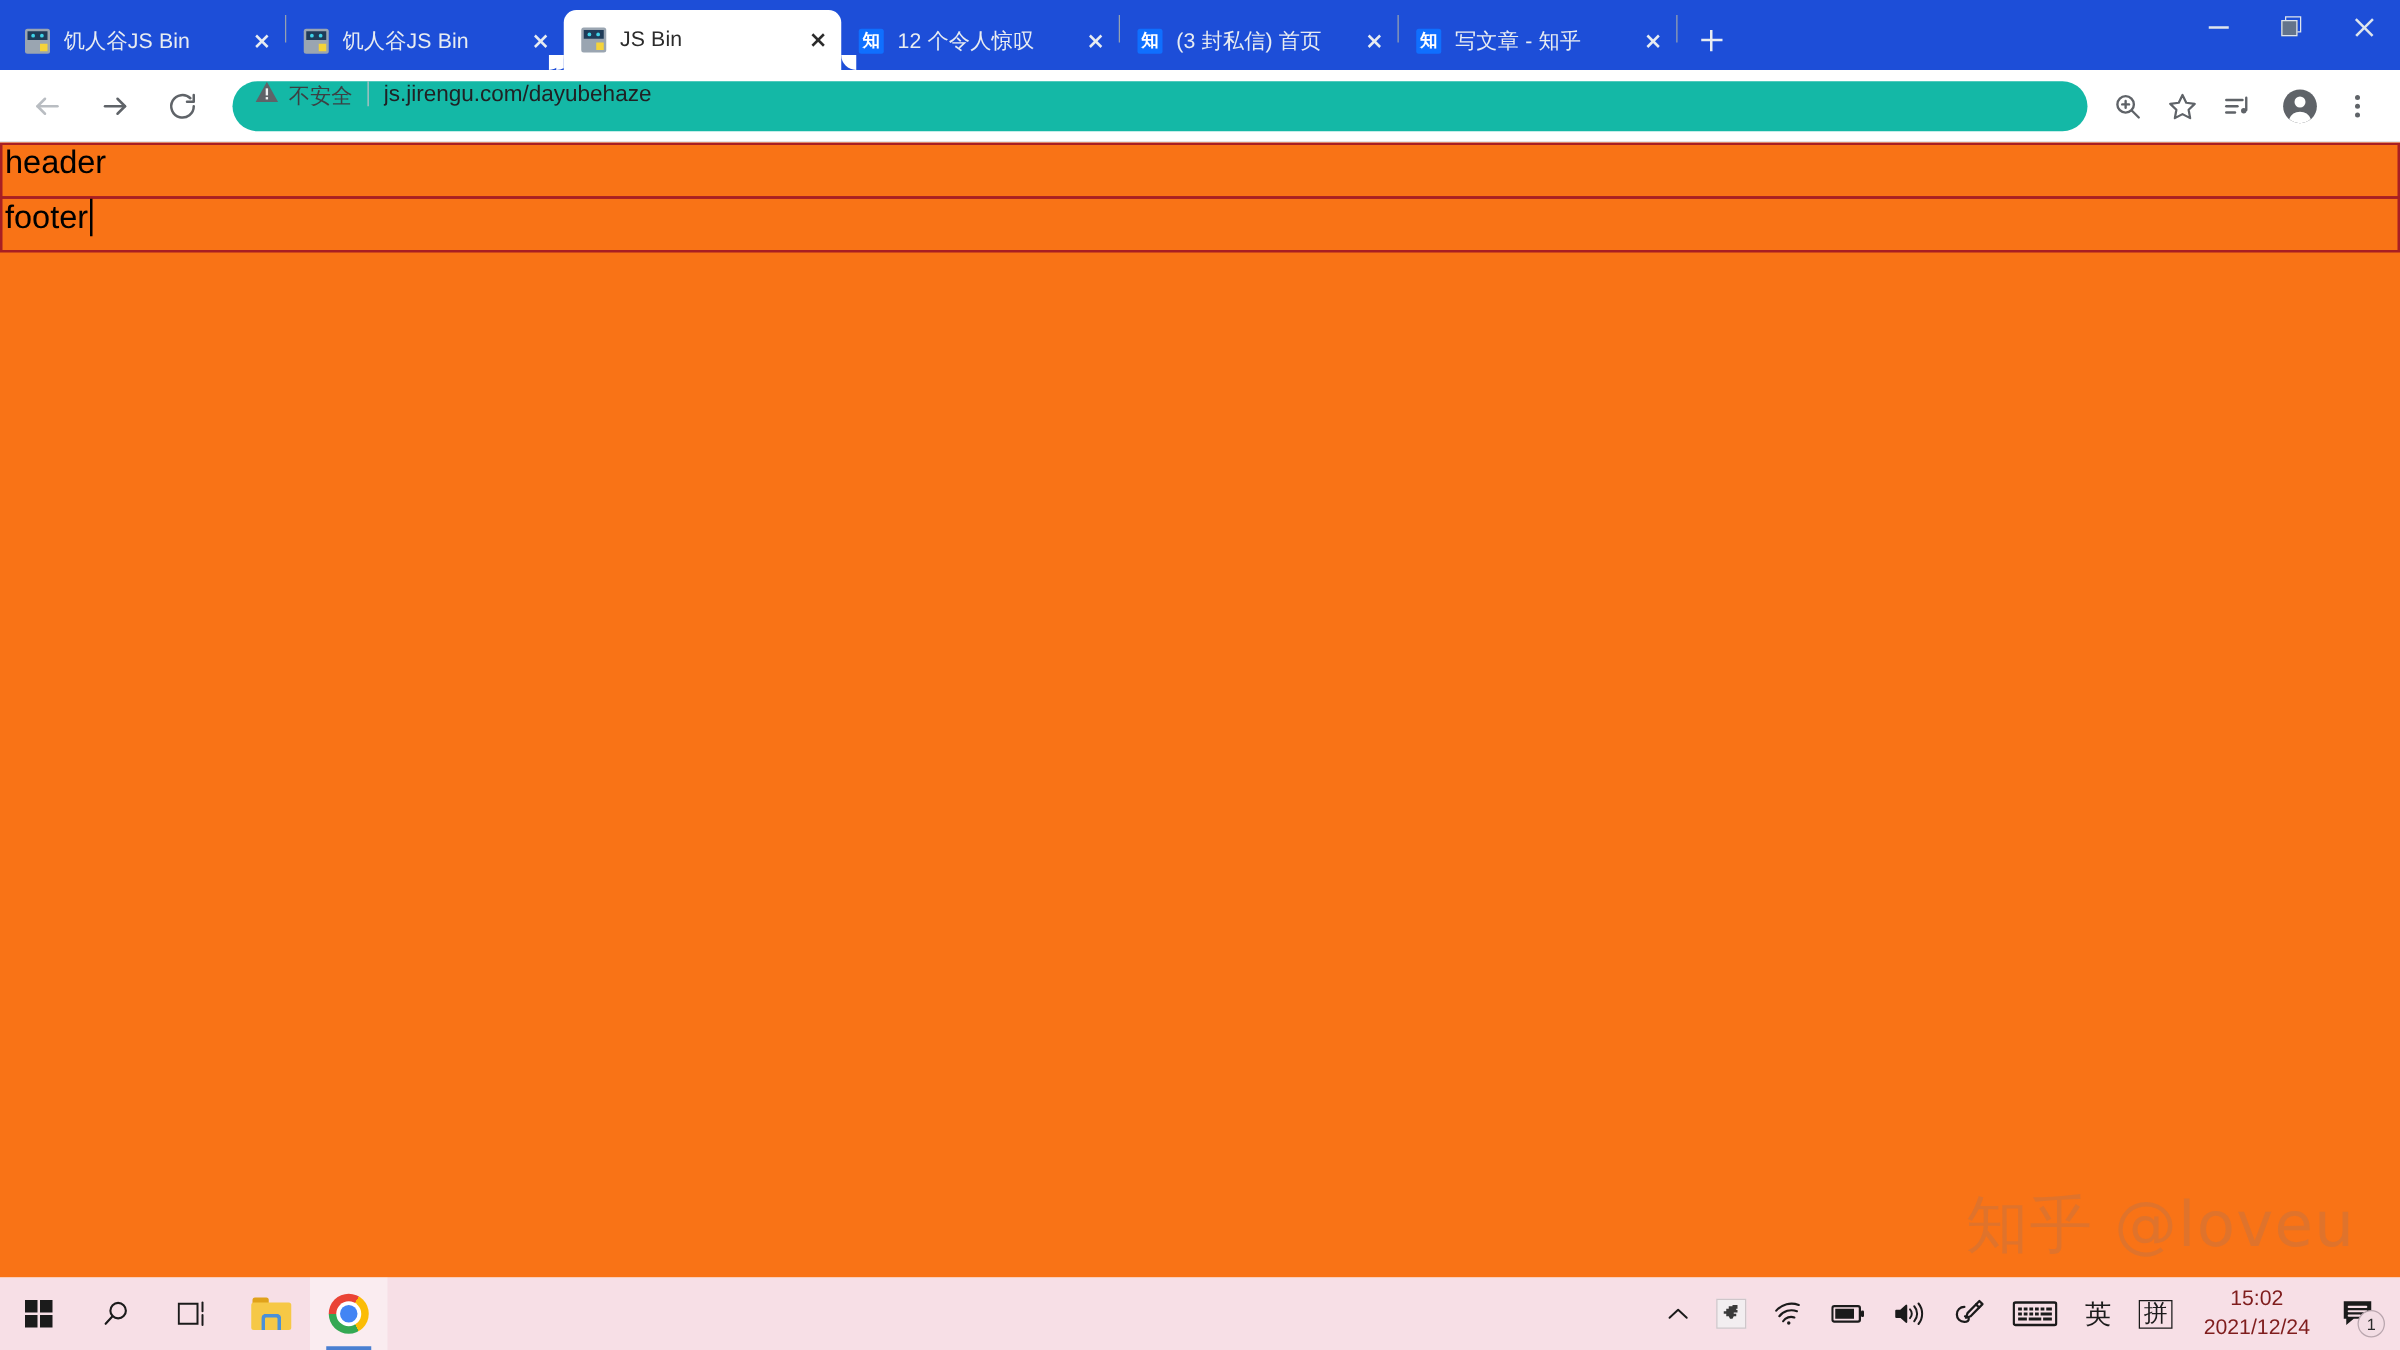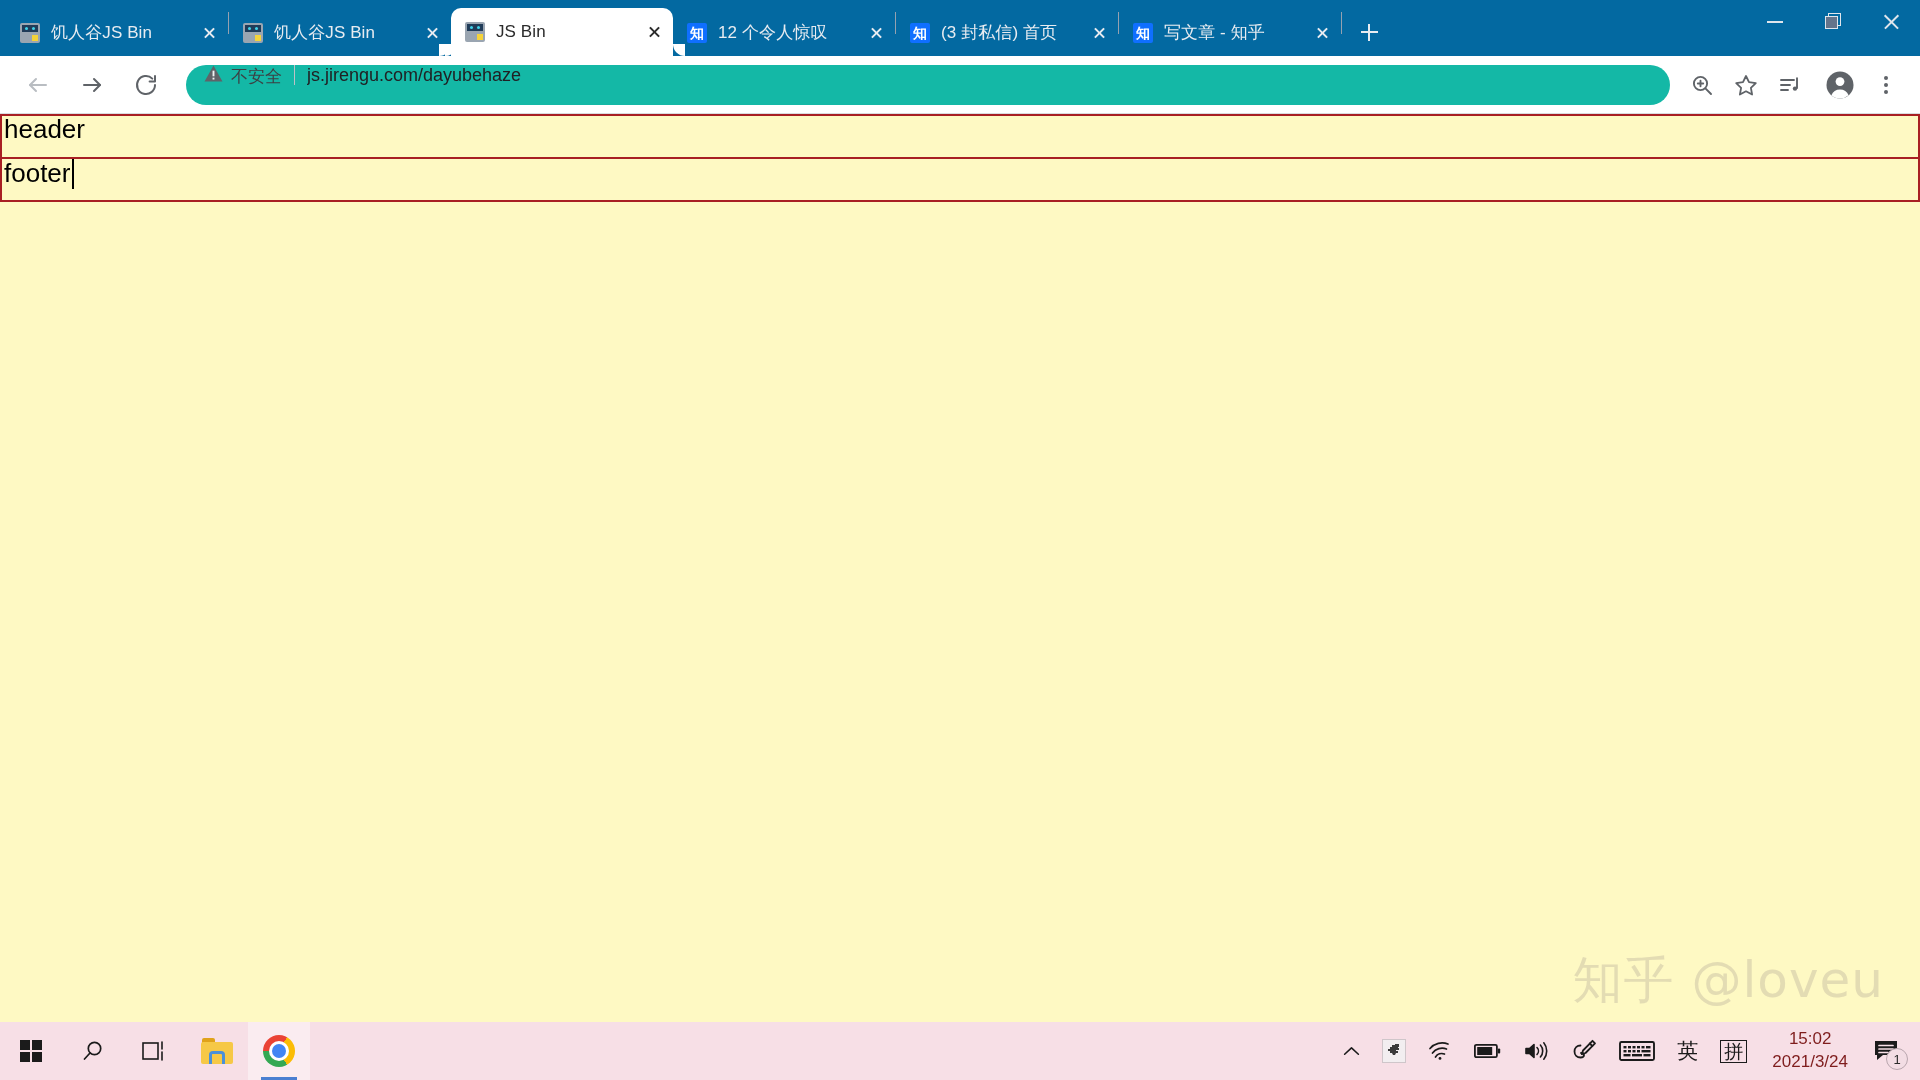--- a/index.html
+++ b/index.html
@@ -25,21 +25,21 @@
     left: 0; top: 0;
     width: 1920px;
     height: 1022px;
     background: #ffffff;
   }
 
   
   #tab-strip {
     position: relative;
     height: 56px;
-    background: #0369a1;
+    background: #1d4ed8;
     display: flex;
     align-items: flex-end;
     padding-left: 6px;
     box-sizing: border-box;
   }
 
   .tab {
     position: relative;
     height: 47px;
     display: flex;
@@ -261,21 +261,21 @@
   #menu-btn { margin-left: 6px; }
   .dot3 { position: absolute; left: 50%; top: 50%; transform: translate(-50%,-50%); }
   .dot3 i {
     display: block; width: 4px; height: 4px; border-radius: 50%;
     background: #5f6368; margin: 3px 0;
   }
 
   
   #viewport {
     height: 908px;
-    background: #fef9c3;
+    background: #f97316;
     overflow: hidden;
     position: relative;
     font-family: "Liberation Serif", "DejaVu Serif", serif;
   }
   .box {
     border: 2px solid #a81f23;
     box-sizing: border-box;
     font-size: 26px;
     line-height: 1.05;
     color: #000000;
@@ -692,21 +692,21 @@
       </div>
       <div class="tray-item">
         <span class="ime-char">英</span>
       </div>
       <div class="tray-item">
         <span class="ime-boxed">拼</span>
       </div>
 
       <div id="clock">
         <span>15:02</span>
-        <span>2021/3/24</span>
+        <span>2021/12/24</span>
       </div>
 
       <div id="notif">
         <svg width="26" height="22" viewBox="0 0 26 22">
           <path d="M1 1h22v14H9l-6 5v-5H1z" fill="#1b1b1b"></path>
           <g stroke="#f7dfe6" stroke-width="1.7" stroke-linecap="round">
             <line x1="5" y1="5.5" x2="19" y2="5.5"></line>
               <line x1="5" y1="9" x2="19" y2="9"></line>
               <line x1="5" y1="12.5" x2="14" y2="12.5"></line>
           </g>

